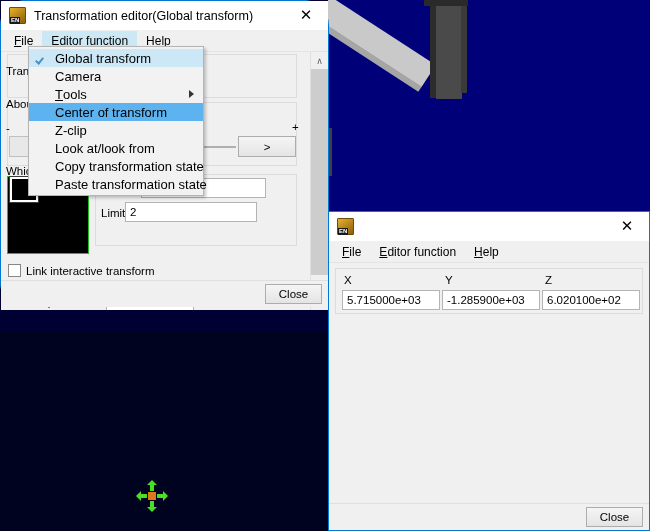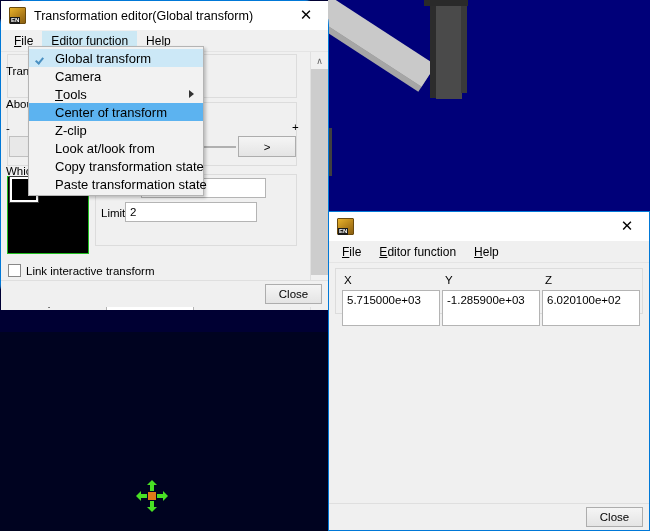--- a/index.html
+++ b/index.html
@@ -394,21 +394,21 @@
   .coord-lbl {
     position: absolute;
     top: 5px;
     font-size: 11.5px;
     font-weight: normal;
     color: #000;
   }
   .coord-box {
     position: absolute;
     top: 21px;
-    height: 36px;
+    height: 20px;
     background: #fff;
     border: 1px solid #b4b4b4;
     box-sizing: border-box;
     font-size: 11.5px;
     padding: 2px 4px;
     line-height: 15px;
     color: #000;
     white-space: nowrap;
     overflow: hidden;
   }

